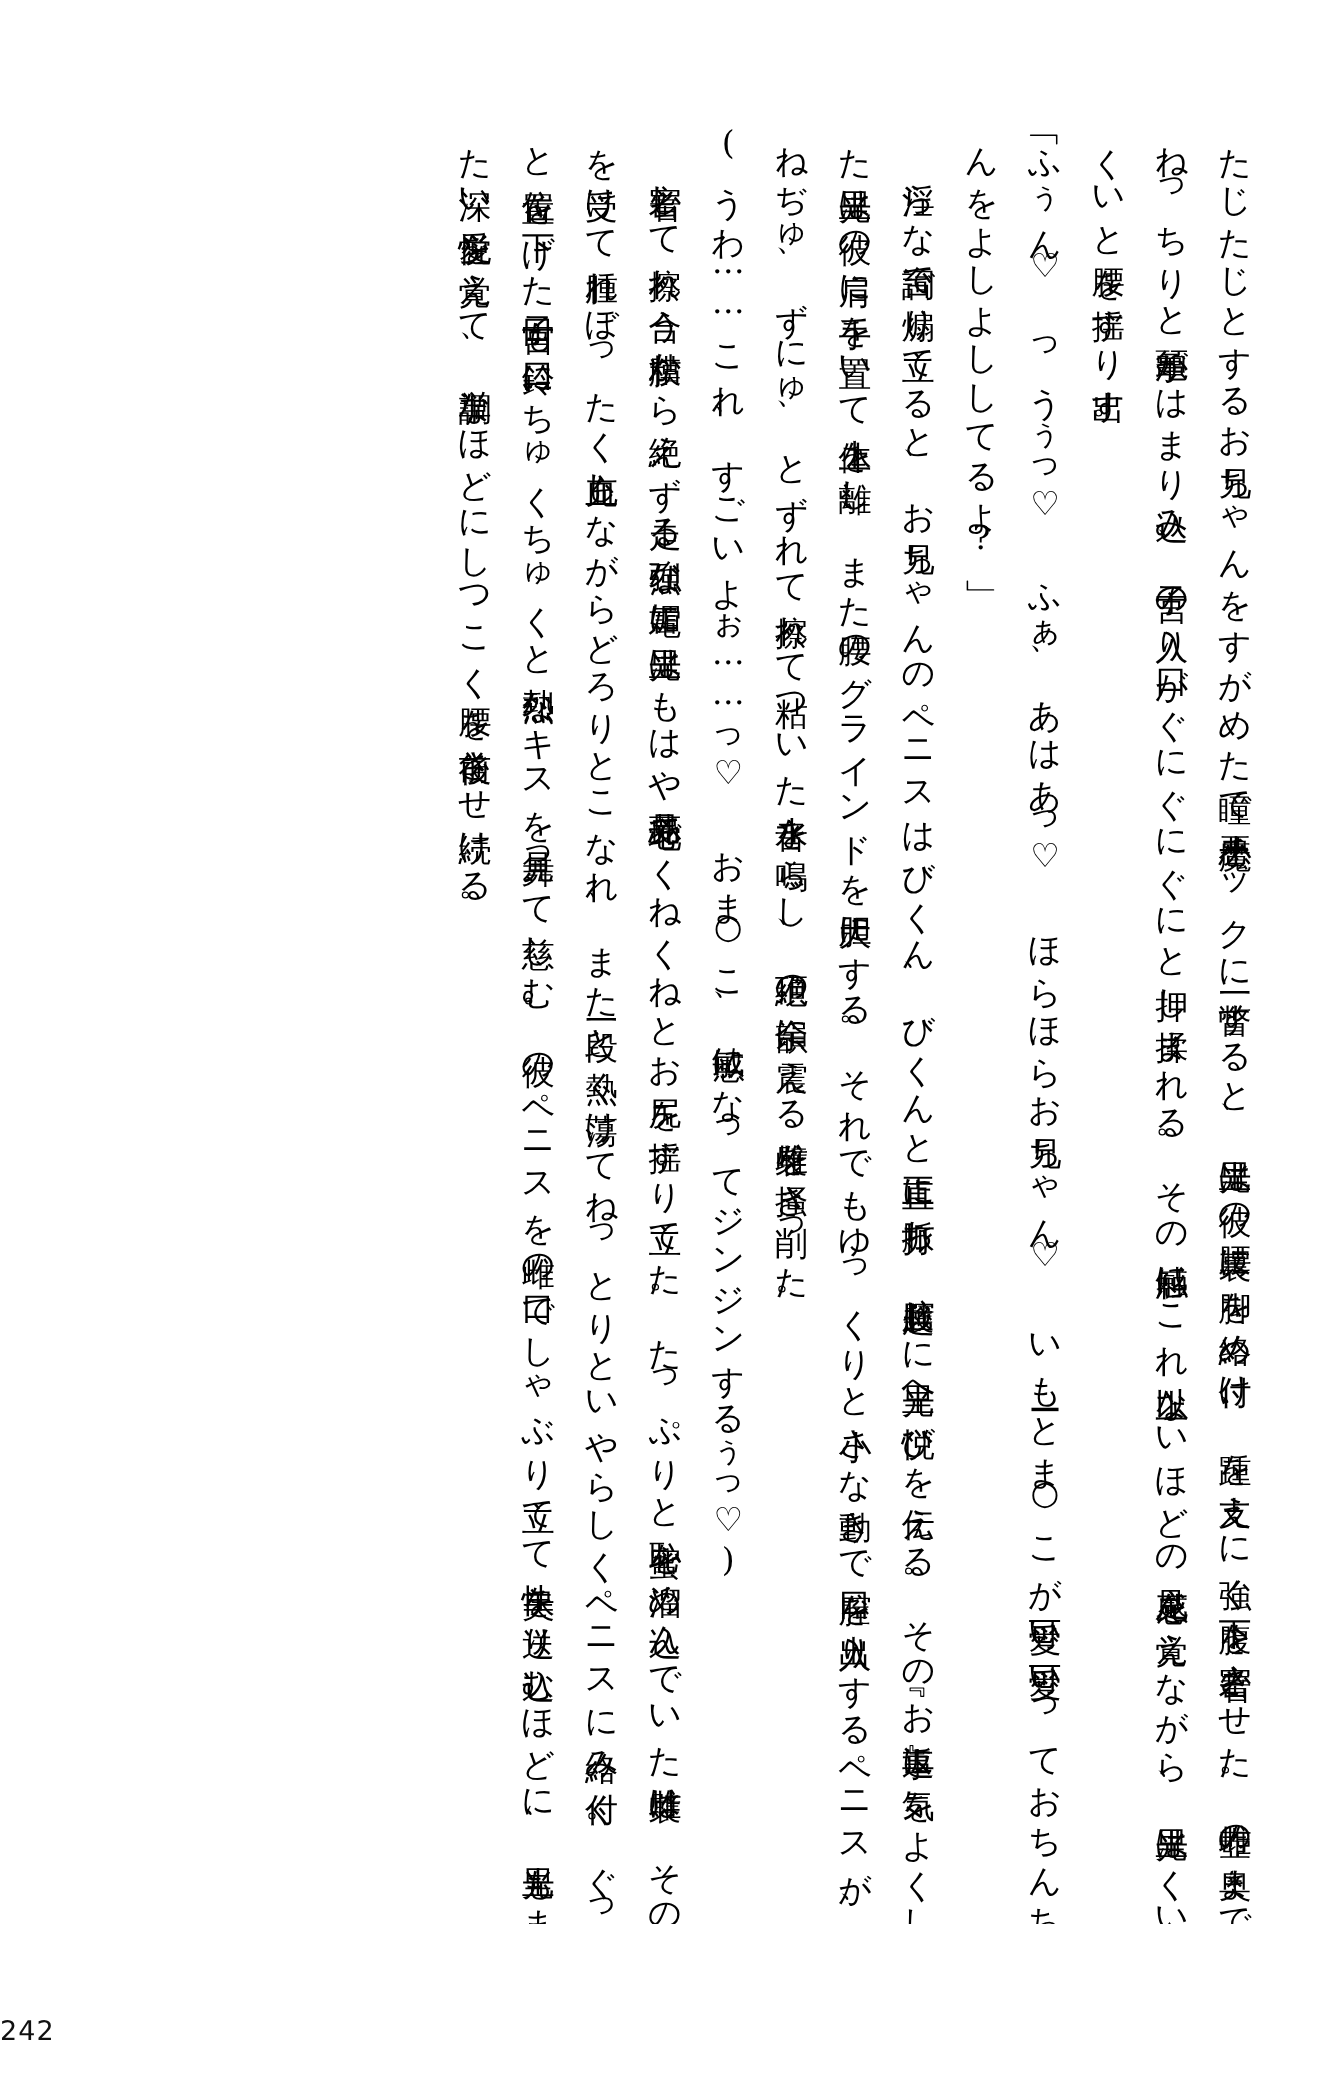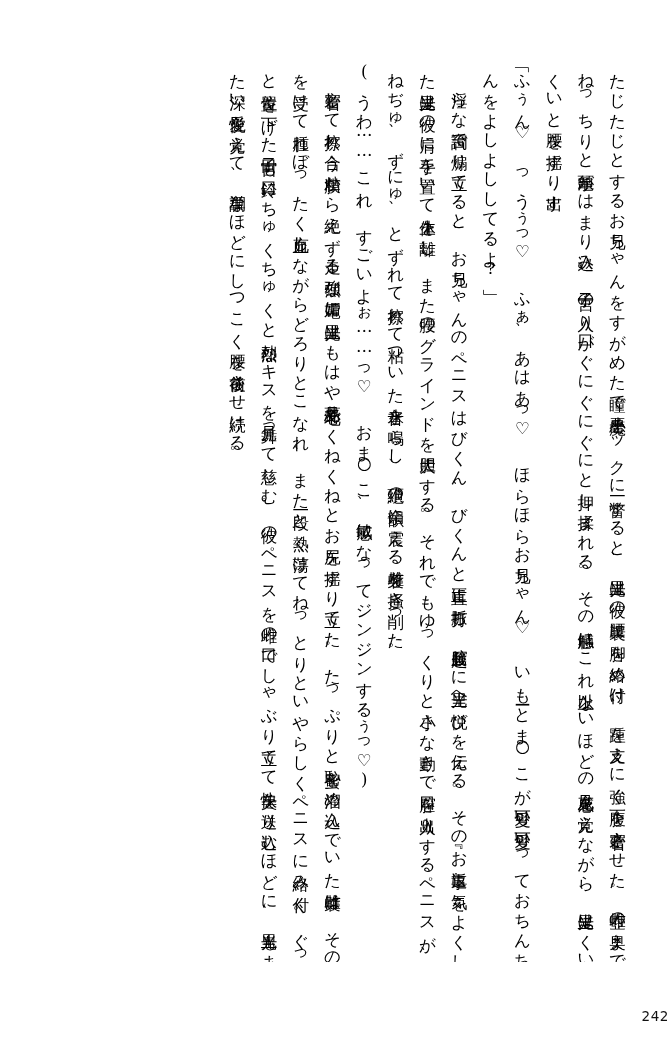--- a/index.html
+++ b/index.html
@@ -49,21 +49,21 @@
   }
   .text-body p.no-indent {
     text-indent: 0;
   }
 
   .page-number {
     position: absolute;
     bottom: 26px;
     left: 0;
     right: 0;
-    text-align: right;
+    text-align: left;
     font-size: 13.5px;
     font-family: "DejaVu Sans", "Liberation Sans", sans-serif;
     color: #111111;
     letter-spacing: 0.04em;
   }
 </style>
 </head>
 <body>
 
 <div class="page">

